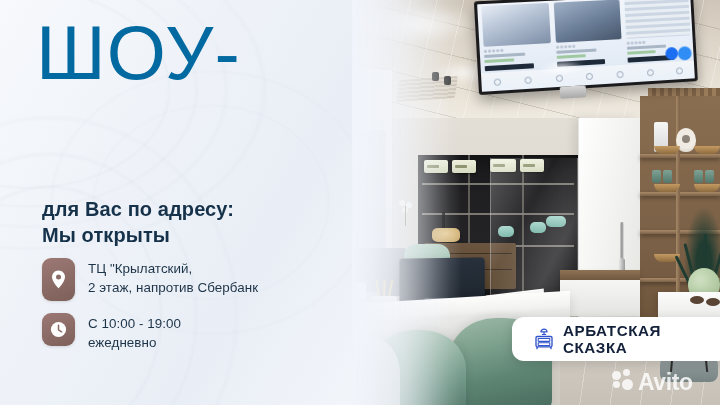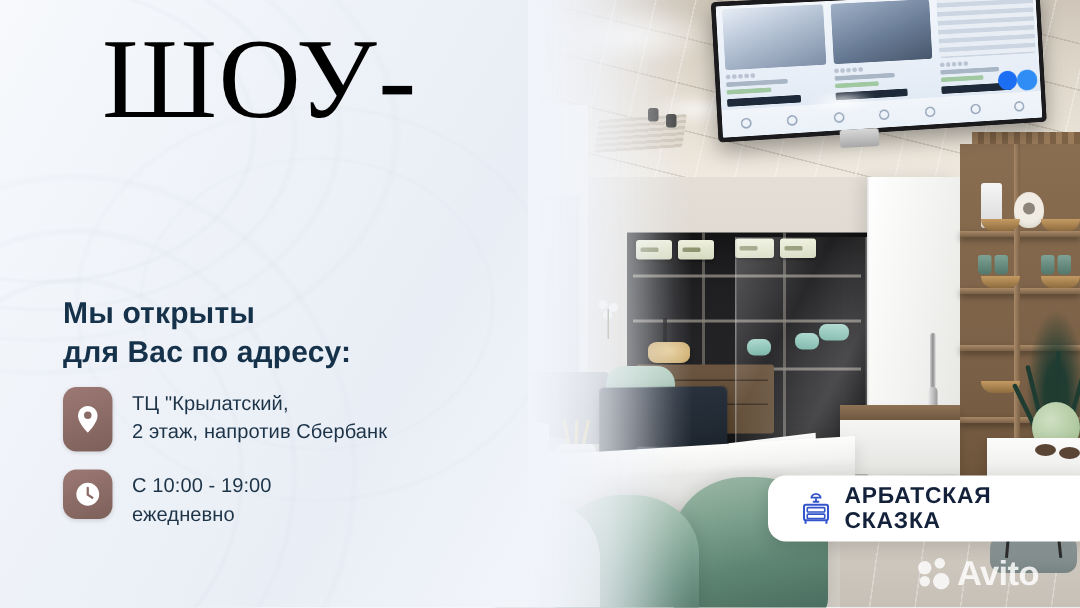--- a/index.html
+++ b/index.html
@@ -231,22 +231,22 @@
   
   .panel-fade{ position:absolute; left:352px; top:0; width:110px; height:405px;
     background:linear-gradient(90deg, rgba(241,244,250,1) 0%, rgba(241,244,250,.92) 18%, rgba(241,244,250,.62) 48%, rgba(241,244,250,.22) 78%, rgba(241,244,250,0) 100%);
     pointer-events:none;}
   .panel-fade2{ position:absolute; left:300px; top:0; width:150px; height:405px;
     background:linear-gradient(90deg, rgba(244,246,251,.0) 0%, rgba(244,246,251,.30) 60%, rgba(244,246,251,.0) 100%);
     pointer-events:none;}
 
   
   .title{ position:absolute; left:36px; top:18px; width:300px;
-    font-family:Liberation Serif, serif; color:#000000;
-    font-size:76px; line-height:.93; letter-spacing:1px;margin-left:32px;}
+    font-family:Liberation Sans, sans-serif; color:#0369a1;
+    font-size:76px; line-height:.93; letter-spacing:1px;}
   .title .l1{ display:block; text-align:left;}
   .title .l2{ display:block; text-align:right; padding-right:2px;}
 
   
   .subtitle{ position:absolute; left:42px; top:196px; width:280px;
     color:#15324a; font-size:20px; font-weight:bold; line-height:1.32; letter-spacing:.1px;}
 
   
   .info{ position:absolute; left:42px; top:258px; width:300px;}
   .row{ display:flex; align-items:flex-start; gap:13px; margin-bottom:12px;}
@@ -259,21 +259,21 @@
   .rtext{ color:#1d3347; font-size:13.4px; line-height:1.42; padding-top:1px; letter-spacing:.05px;}
 
   
   .logo{ position:absolute; left:512px; top:317px; width:218px; height:44px;
     background:#fff; border-radius:12px; display:flex; align-items:center; gap:9px;
     padding-left:22px; box-shadow:0 3px 12px rgba(0,0,0,.14);}
   .logo-icon{ flex:0 0 auto; width:20px; height:22px; display:block;}
   .logo-text{ color:#13213a; font-size:15.2px; font-weight:bold; letter-spacing:.55px;}
 
   
-  .avito{ position:absolute; left:612px; top:369px; display:flex; align-items:center; gap:4px; opacity:.88;}
+  .avito{ position:absolute; left:612px; top:369px; display:flex; align-items:flex-start; gap:4px; opacity:.88;}
   .avito-dots{ width:22px; height:22px; position:relative;}
   .avito-dots span{ position:absolute; border-radius:50%; background:rgba(255,255,255,.92);}
   .avito-dots span:nth-child(1){ left:0; top:2px; width:9px; height:9px;}
   .avito-dots span:nth-child(2){ left:11px; top:0; width:7px; height:7px;}
   .avito-dots span:nth-child(3){ left:1px; top:12px; width:7px; height:7px;}
   .avito-dots span:nth-child(4){ left:10px; top:10px; width:11px; height:11px;}
   .avito-word{ color:rgba(255,255,255,.95); font-size:23px; font-weight:bold; letter-spacing:-.4px;}
 </style>
 </head>
 <body>
@@ -450,22 +450,22 @@
   <div class="panel">
     <div class="panel-topo"></div>
   </div>
   <div class="panel-fade"></div>
 
   <div class="title">
     <span class="l1">ШОУ-</span>
   </div>
 
   <div class="subtitle">
+    <div>для Вас по адресу:</div>
     <div>Мы открыты</div>
-    <div>для Вас по адресу:</div>
   </div>
 
   <div class="info">
 
     <div class="row">
       <div class="tile">
         <svg class="map-pin" width="15" height="19" viewBox="0 0 15 19">
           <path d="M7.5 0.6C3.9 0.6 1 3.5 1 7.1c0 4.8 6.5 11.3 6.5 11.3S14 11.9 14 7.1C14 3.5 11.1 0.6 7.5 0.6z" fill="#ffffff"></path>
           <circle cx="7.5" cy="6.9" r="2.5" fill="#8b6b66"></circle>
         </svg>

